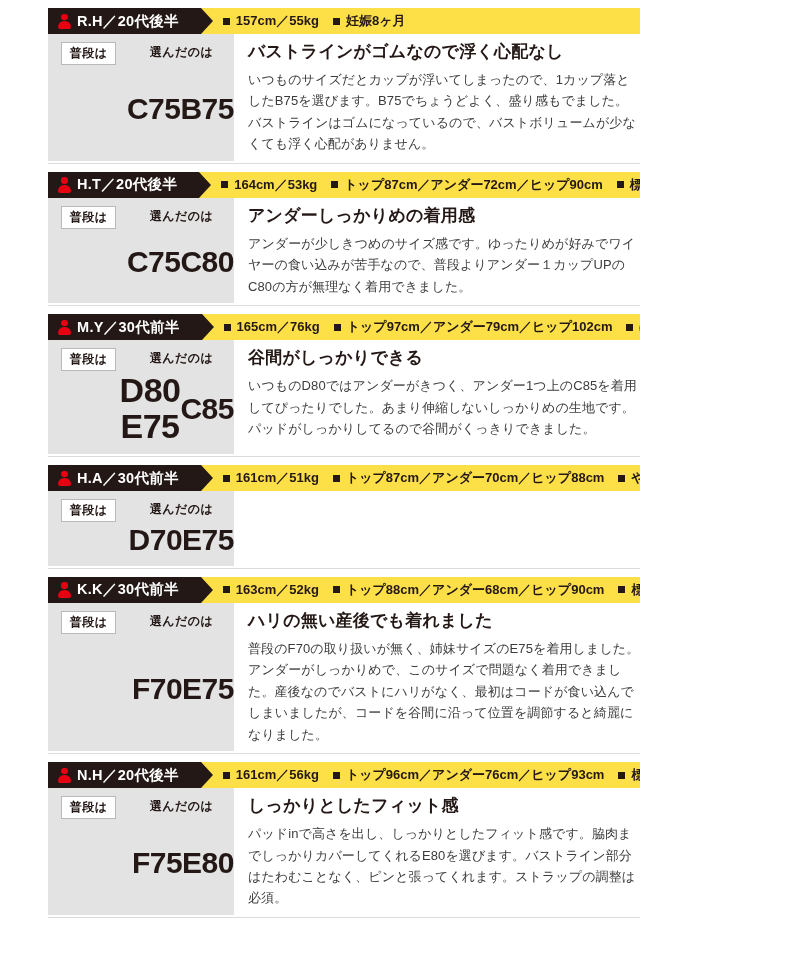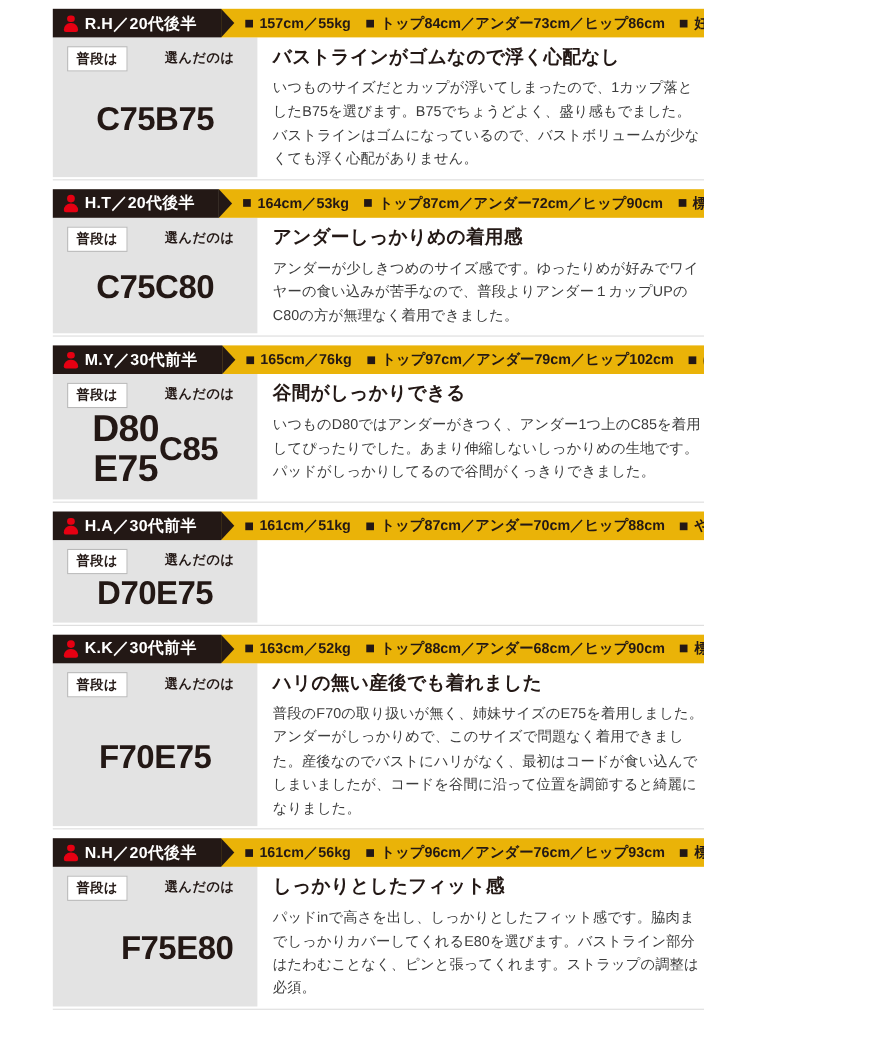--- a/index.html
+++ b/index.html
@@ -66,21 +66,21 @@
   .person-icon:after {
     content: "";
     position: absolute;
     left: 0; top: 7.5px;
     width: 13px; height: 8px;
     border-radius: 6px 6px 2px 2px;
     background: #e60012;
   }
   .rev-head-right {
     flex: 1;
-    background: #eab308;
+    background: #fde047;
     display: flex;
     align-items: center;
     padding-left: 22px;
     font-size: 13px;
     font-weight: bold;
     gap: 0;
     overflow: hidden;
   }
   .spec {
     display: inline-flex;
@@ -127,21 +127,21 @@
   .lbl.usual {
     background: #ffffff;
     border: 1px solid #b9b9b9;
   }
   .lbl.chosen {
     background: transparent;
   }
   .size-values {
     display: flex;
     width: 100%;
-    justify-content: center;
+    justify-content: flex-end;
     align-items: center;
     flex: 1;
   }
   .sv {
     font-size: 30px;
     font-weight: bold;
     line-height: 1.05;
     text-align: center;
     letter-spacing: -0.5px;
     font-family: "Liberation Sans", sans-serif;
@@ -177,24 +177,20 @@
             <span class="person-icon"></span>
             <span>R.H／20代後半</span>
           </div>
           <div class="rev-head-right">
             <span class="spec">
               <span class="sq"></span>
               <span>157cm／55kg</span>
             </span>
             <span class="spec">
               <span class="sq"></span>
-              <span>トップ84cm／アンダー73cm／ヒップ86cm</span>
-            </span>
-            <span class="spec">
-              <span class="sq"></span>
               <span>妊娠8ヶ月</span>
             </span>
           </div>
         </div>
         <div class="rev-body">
           <div class="size-box">
             <div class="size-labels">
               <span class="lbl usual">普段は</span>
               <span class="lbl chosen">選んだのは</span>
             </div>

